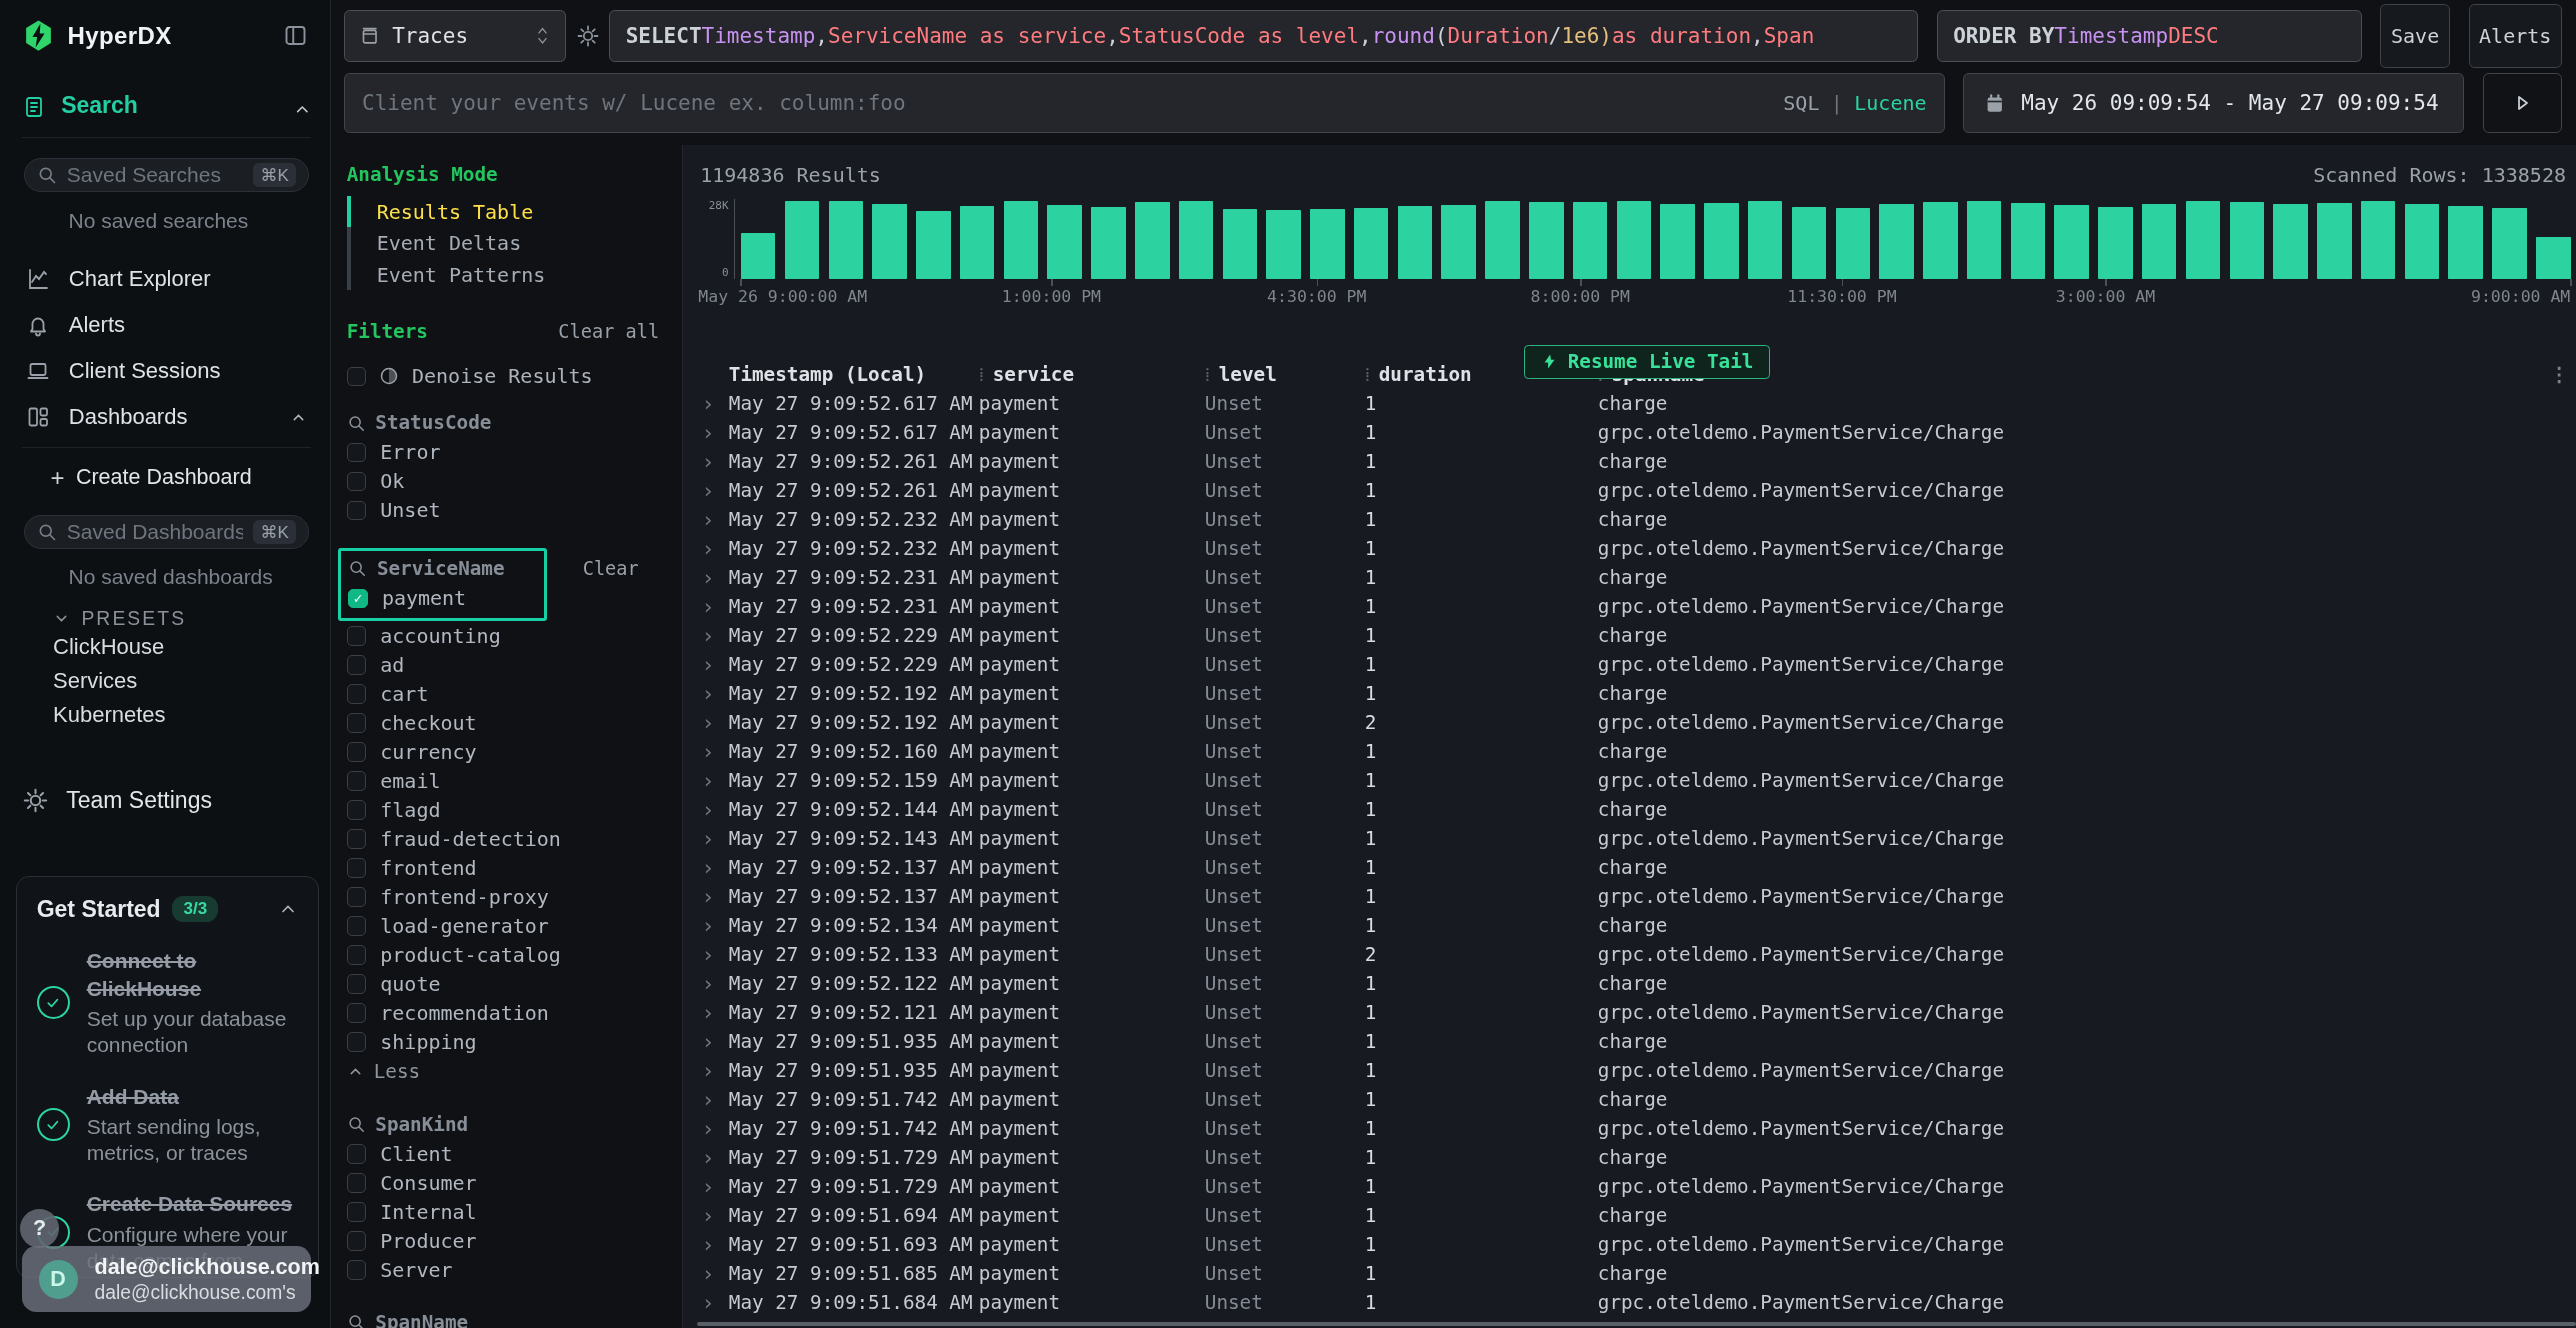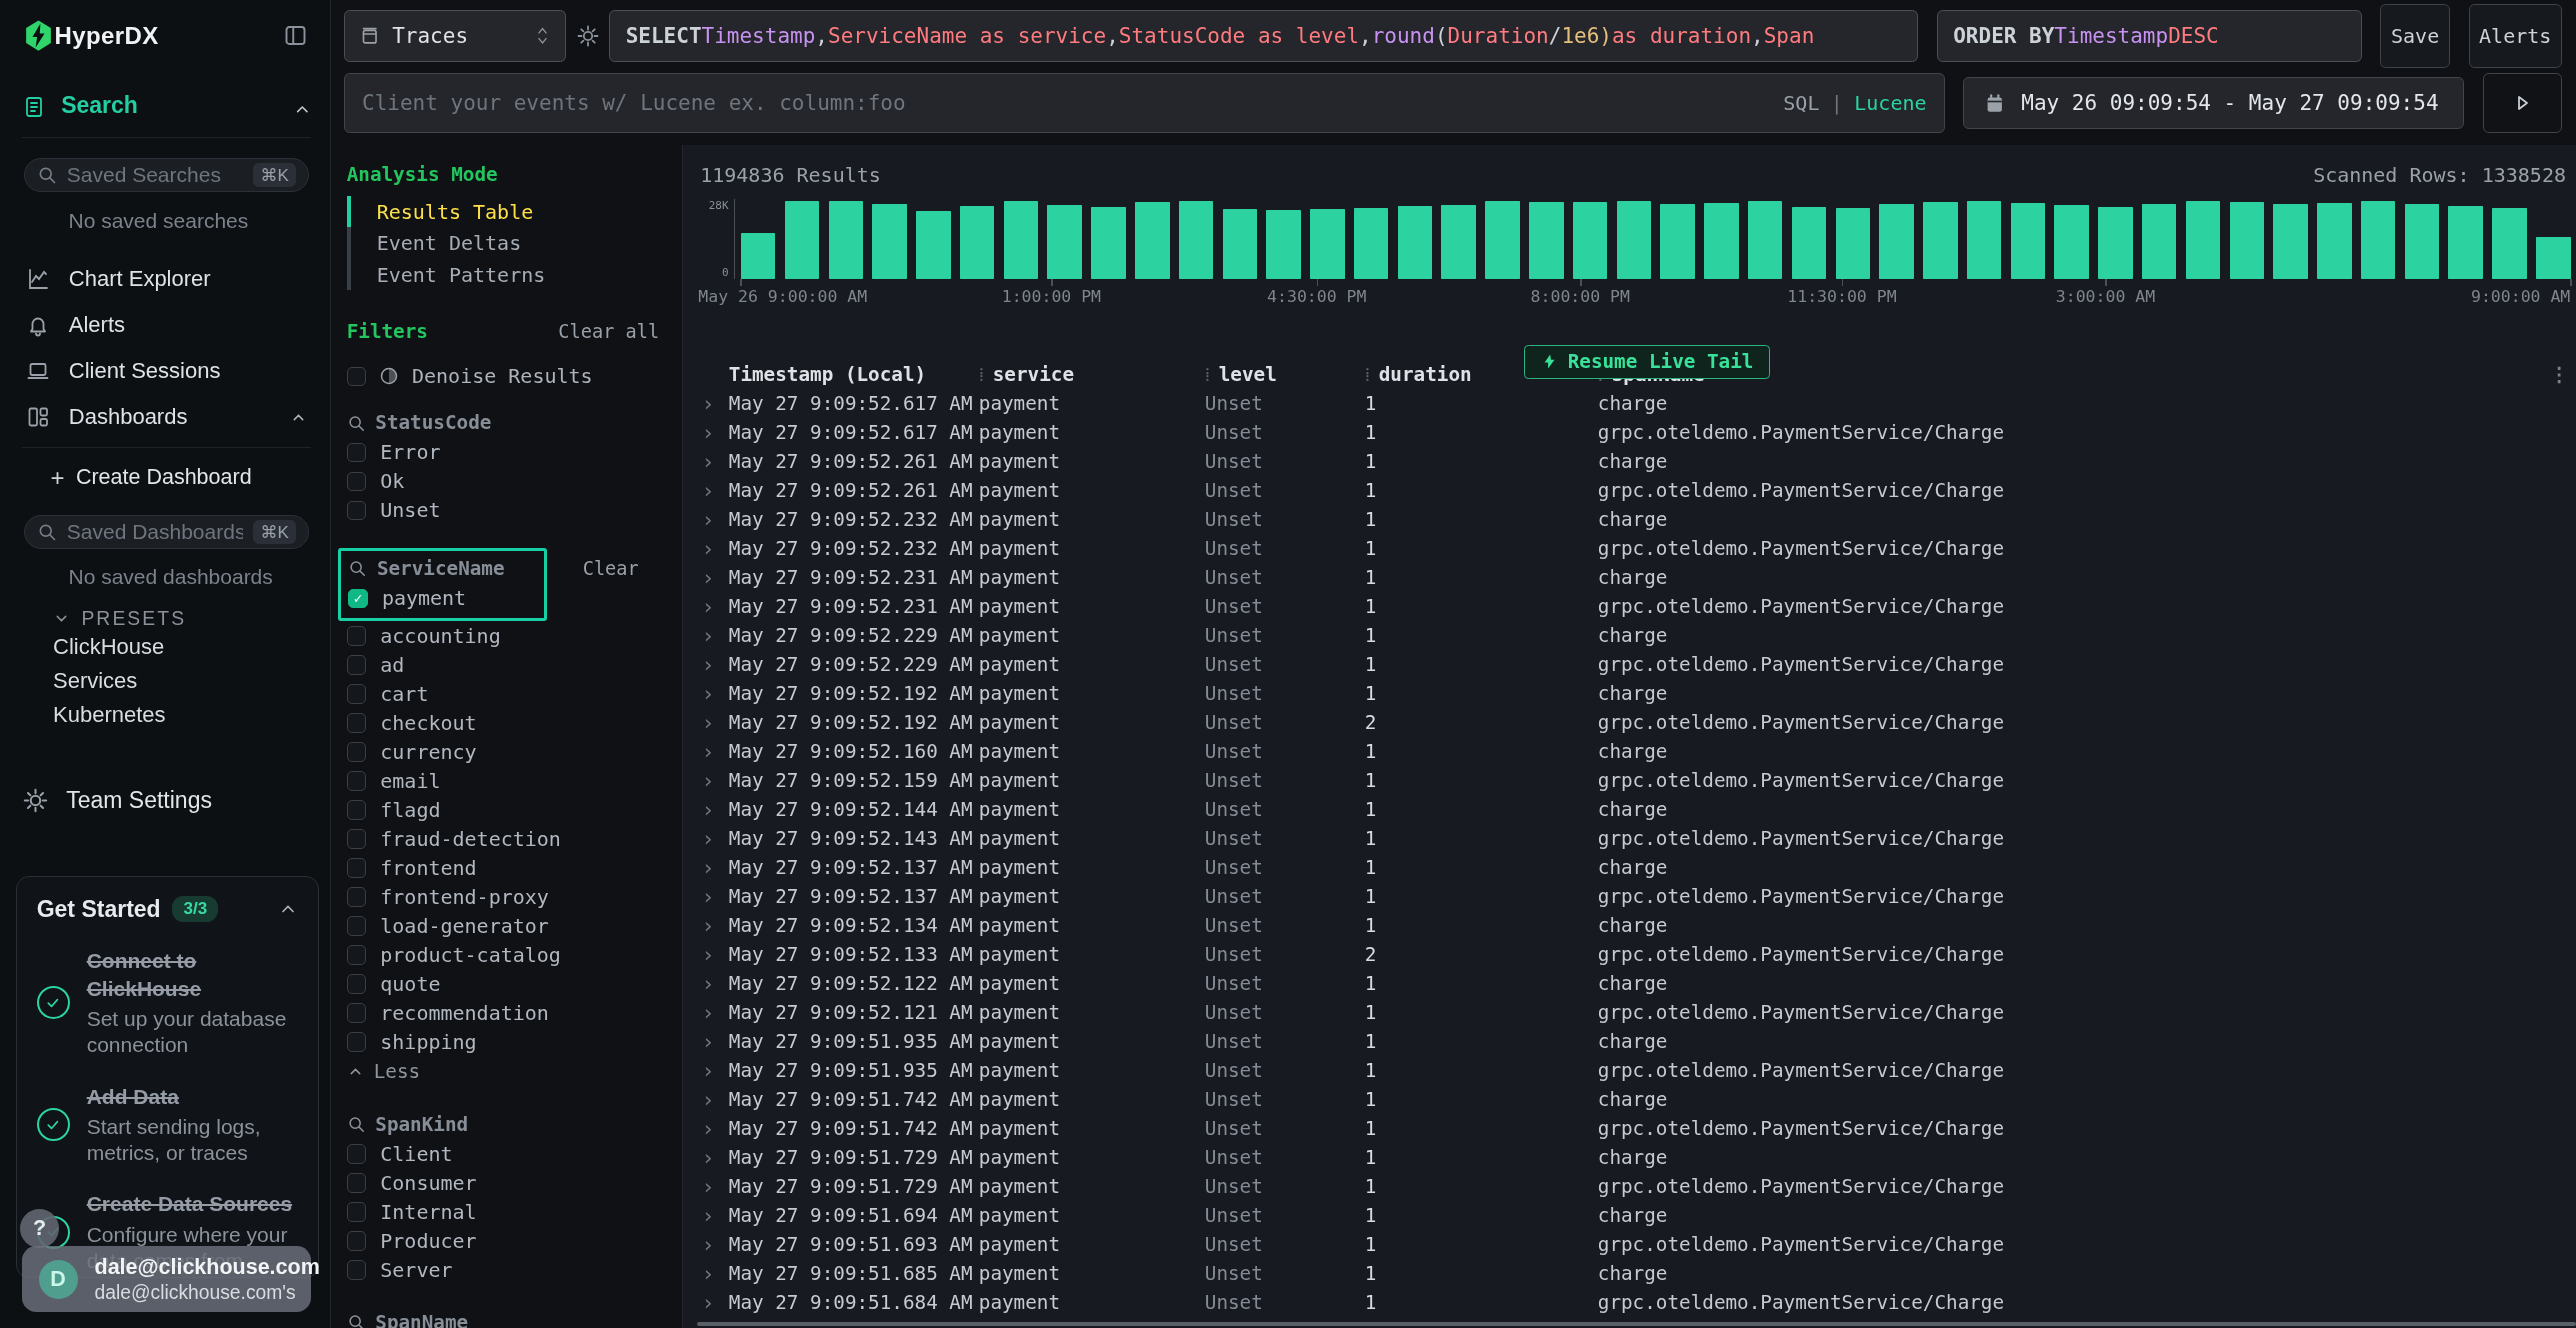--- a/index.html
+++ b/index.html
@@ -4,21 +4,21 @@
 <style>
   * { margin:0; padding:0; box-sizing:border-box; }
   html,body { width:2576px; height:1328px; background:#0f1115; overflow:hidden;
     font-family:"DejaVu Sans Mono", monospace; color:#c3c9cf; }
   .app { display:flex; width:2576px; height:1328px; }
 
   
   .sidebar { width:331px; min-width:331px; background:#0d1013; border-right:0.7px solid #23262c;
     position:relative; font-family:"Liberation Sans", sans-serif; overflow:hidden; }
   .side-pad { padding:15.7px 18.6px 0 21.5px; }
-  .logo-row { display:flex; align-items:center; height:40px; }
+  .logo-row { display:flex; align-items:center; gap:13px; height:40px; }
   .brand { font-size:24px; font-weight:bold; color:#f0f2f4; letter-spacing:0.4px; }
   .collapse-btn { margin-left:auto; color:#8b929b; width:31.5px; height:31.5px; display:flex; align-items:center; justify-content:center; }
   .search-nav { margin-top:36px; display:flex; align-items:flex-end; gap:15.7px; color:#23cfa2;
     font-size:23px; font-weight:600; }
   .search-nav .chev { margin-left:auto; color:#c3c9cf; }
   .divider { border-top:0.7px solid #1f2329; margin-top:18.6px; }
   .pill { margin:20px 2.9px 0 2.9px; height:34px; border-radius:18.6px; background:#1b1f24;
     border:0.7px solid #2c3139; display:flex; align-items:center; gap:10px; padding:0 11.4px;
     color:#757d87; font-size:20px; }
   .pill .shortcut { margin-left:auto; background:#2b3038; border-radius:5.7px; padding:1.4px 7.2px;
@@ -81,21 +81,21 @@
   .btn { background:#16191e; border:0.7px solid #3f444b; border-radius:5.7px; height:64px;
     display:flex; align-items:center; justify-content:center; font-size:20px; color:#ced3d8; }
   .save-btn { width:70px; margin-left:18.6px; }
   .alerts-btn { width:93px; margin-left:18.6px; }
   .tb-row2 { display:flex; align-items:center; height:60px; margin-top:11.4px; }
   .search-input { flex:1; min-width:0; height:60px; background:#24262b; border:0.7px solid #41464d;
     border-radius:5.7px; display:flex; align-items:center; padding:0 17px; }
   .placeholder { color:#6e757e; font-size:21px; white-space:nowrap; overflow:hidden; }
   .langs { margin-left:auto; display:flex; gap:11.4px; font-size:20px; }
   .lang-sql { color:#9aa1a9; } .lang-sep { color:#6e757e; } .lang-lucene { color:#2bd4a1; }
-  .datebox { width:501px; min-width:501px; height:52px; background:#24262b; border:0.7px solid #41464d;
+  .datebox { width:501px; min-width:501px; height:60px; background:#24262b; border:0.7px solid #41464d;
     border-radius:5.7px; display:flex; align-items:center; gap:15.7px; padding:0 20px;
     font-size:21px; color:#e3e7ea; margin-left:18.6px; white-space:nowrap; }
   .datebox .calicon { color:#9aa1a9; display:flex; }
   .run-btn { width:79px; min-width:79px; height:60px; margin-left:18.6px; background:#101216;
     border:0.7px solid #3f444b; border-radius:5.7px; display:flex; align-items:center; justify-content:center; color:#c9ced4; }
 
   .content { flex:1; display:flex; min-height:0; }
 
   
   .fpanel { width:352px; min-width:352px; background:#0f1115; border-right:0.7px solid #23262c;

